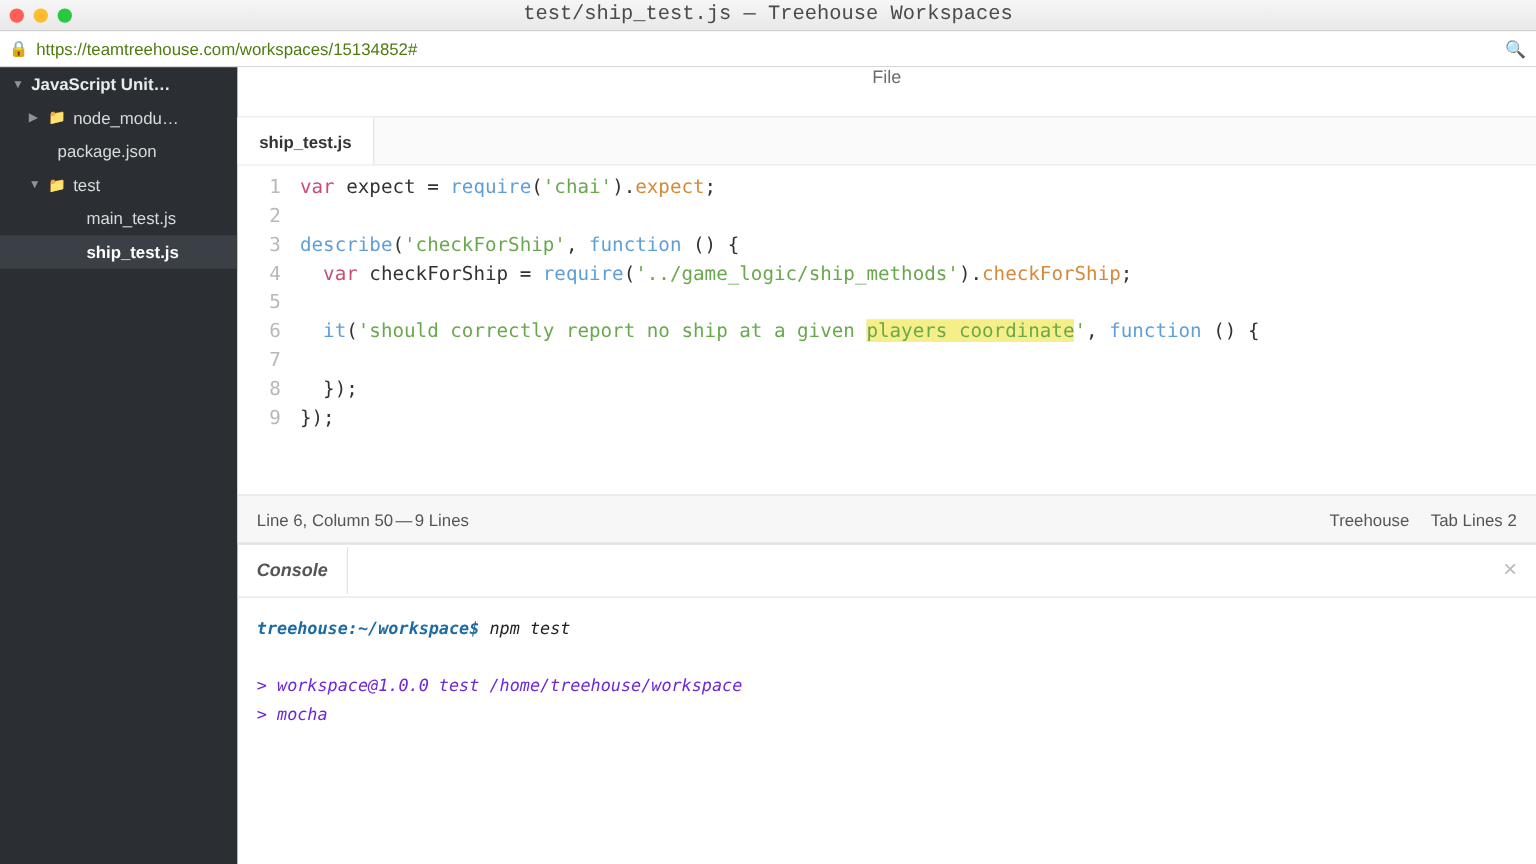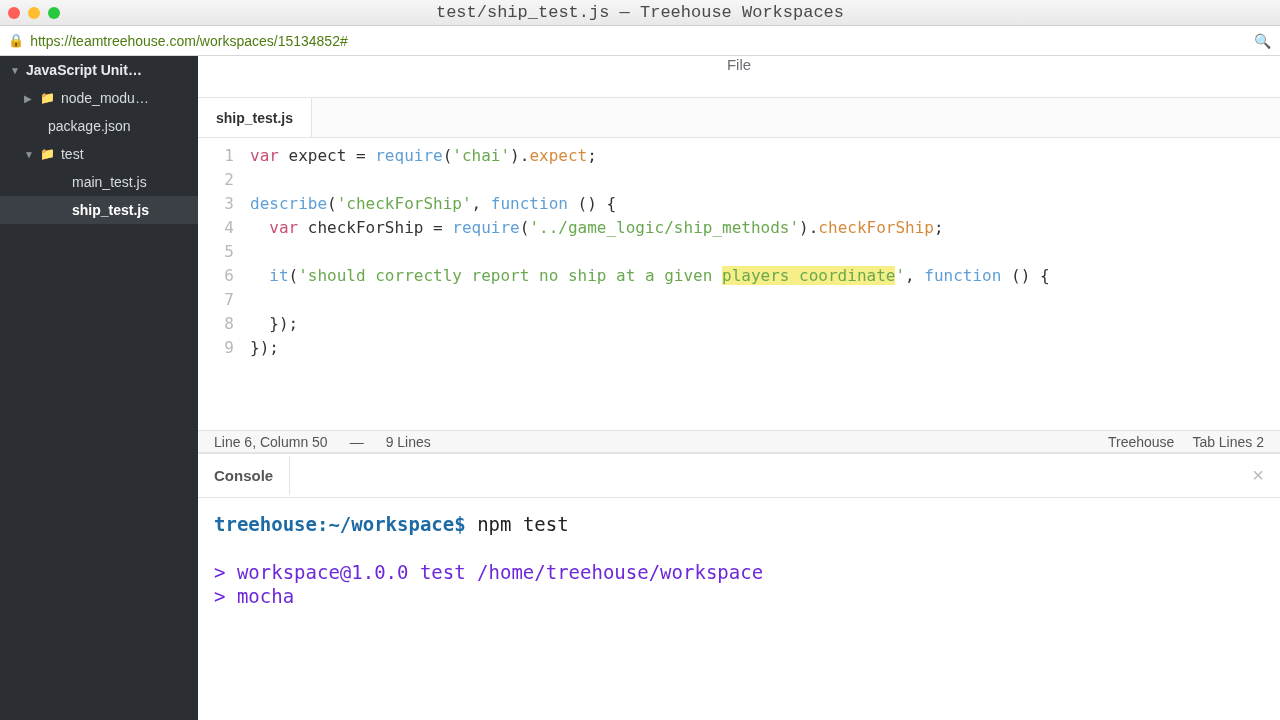--- a/index.html
+++ b/index.html
@@ -45,28 +45,28 @@
 .gutter div { height: 24px; }
 .code { flex: 1; padding-left: 4px; color: #333; }
 .code div { height: 24px; white-space: pre; }
 
 .kw { color: #c94f73; } 
 .fn { color: #5f9fd6; } 
 .str { color: #6aa84f; } 
 .prop { color: #d48a3a; }
 .hl { background: #f6ef87; }
 
-.statusbar { height: 22px; border-top: 1px solid #e3e3e3; background: #f7f7f7; display: flex; align-items: center; padding: 0 16px; font-size: 14px; color: #555; gap: 22px; }
+.statusbar { height: 40px; border-top: 1px solid #e3e3e3; background: #f7f7f7; display: flex; align-items: center; padding: 0 16px; font-size: 14px; color: #555; gap: 2px; }
 .statusbar .right { margin-left: auto; display: flex; gap: 18px; }
 
-.console-wrap { border-top: 2px solid #e3e3e3; display: flex; flex-direction: column; height: 268px; }
+.console-wrap { border-top: 2px solid #e3e3e3; display: flex; flex-direction: column; height: 268px; font-style: italic; }
 .console-header { height: 44px; display: flex; align-items: center; padding: 0 16px; border-bottom: 1px solid #e3e3e3; }
 .console-tab { font-size: 15px; font-weight: 600; color: #555; padding: 11px 16px 11px 0; border-right: 1px solid #e3e3e3; }
 .console-close { margin-left: auto; color: #bbb; font-size: 20px; cursor: pointer; }
-.console-body { flex: 1; padding: 14px 16px; font-family: "Menlo", "Consolas", monospace; font-size: 19px; line-height: 24px; color: #222; }
+.console-body { flex: 1; padding: 14px 16px; font-family: "Menlo", "Consolas", monospace; font-size: 14px; line-height: 24px; color: #222; }
 .prompt-host { color: #1d6aa5; font-weight: 600; }
 .prompt-path { color: #1d6aa5; font-weight: 600; }
 .prompt-sep { color: #1d6aa5; font-weight: 600; }
 .prompt-dollar { color: #1d6aa5; font-weight: 600; }
 .cmd { color: #222; }
 .out { color: #6d28d9; }
 </style>
 </head>
 <body>
 

